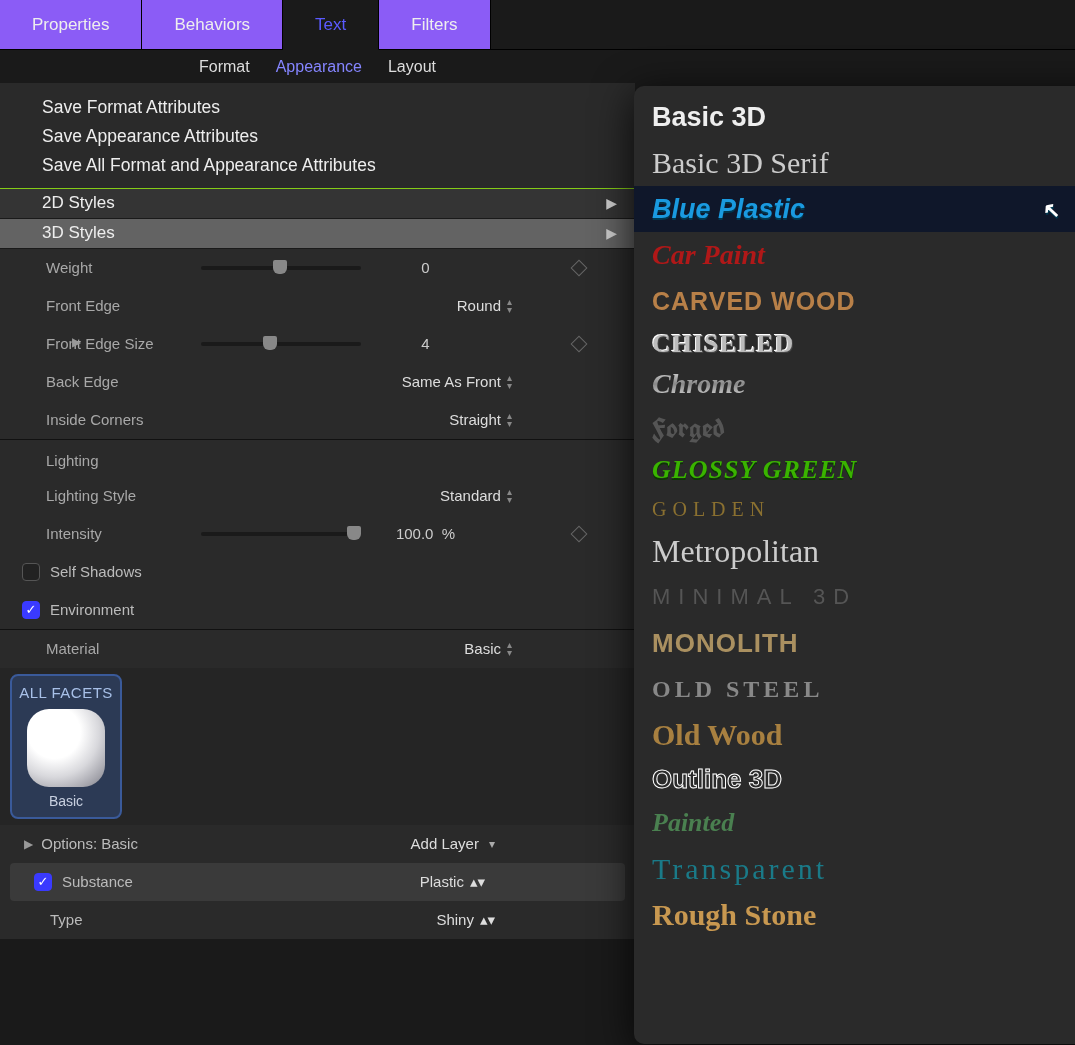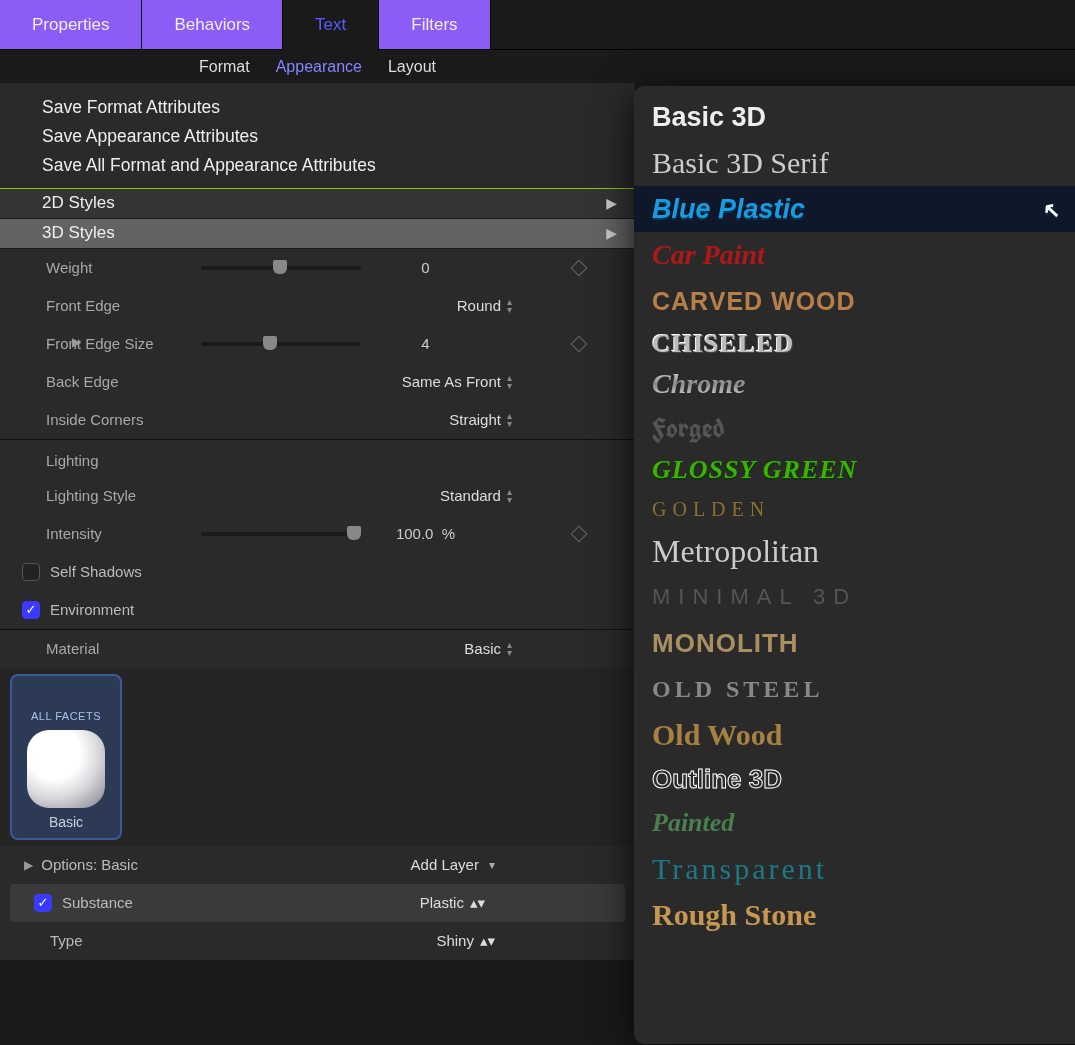--- a/index.html
+++ b/index.html
@@ -42,21 +42,21 @@
   .divider { height:1px; background:#111; }
 
   
   .check-row { display:flex; align-items:center; height:38px; padding-left:22px; gap:10px; font-size:15px; color:#bbb;}
   .chk { width:18px; height:18px; border-radius:4px; border:1px solid #555; background:#222; display:flex; align-items:center; justify-content:center; }
   .chk.on { background:#3a3aff; border-color:#3a3aff; color:#fff; font-size:13px; }
 
   
   .mat-area { background:#252525; padding:6px 0 6px 10px; }
   .swatch { width:112px; border:2px solid #3a5a9a; border-radius:8px; background:#2c3a55; text-align:center; padding:6px 0 8px 0; }
-  .swatch .hdr { font-size:11px; letter-spacing:0.5px; color:#a8c0e8; padding:2px 0 4px 0;margin-top:26px; }
+  .swatch .hdr { font-size:15px; letter-spacing:0.5px; color:#a8c0e8; padding:2px 0 4px 0; }
   .swatch .ball { width:78px; height:78px; margin:4px auto 6px auto; border-radius:22px; background: radial-gradient(circle at 35% 30%, #fff 0%, #fff 35%, #d8d8dc 60%, #a0a0a8 85%, #707078 100%); }
   .swatch .name { font-size:14px; color:#c8d0e0; }
 
   
   .opt-row { display:flex; align-items:center; height:38px; padding:0 14px 0 24px; font-size:15px; color:#bbb; position:relative;}
   .opt-row .sel { position:absolute; right:140px; color:#ddd; display:flex; align-items:center; gap:6px;}
   .opt-row .chevd { color:#aaa; font-size:12px; margin-left:4px;}
   .sub-row { background:#3a3a3a; border-radius:4px; margin:0 10px; }
 
   

